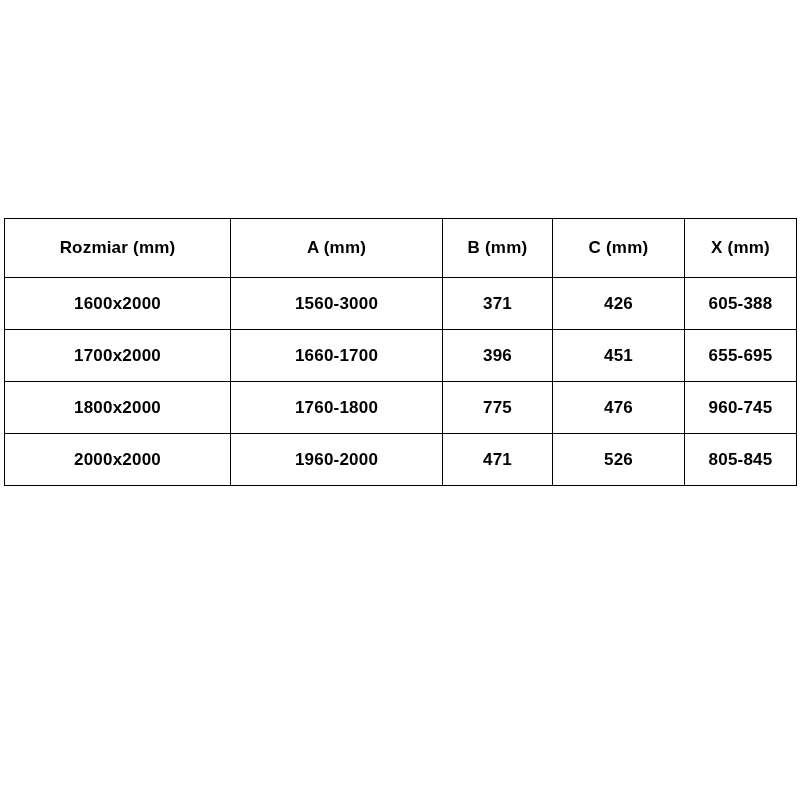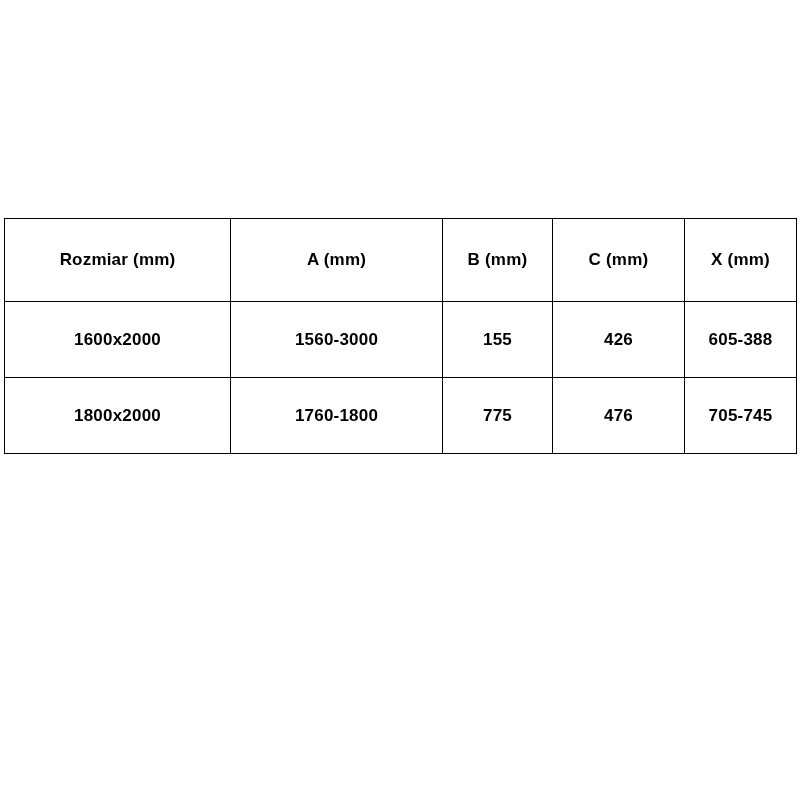--- a/index.html
+++ b/index.html
@@ -33,21 +33,21 @@
     width: 792px;
     table-layout: fixed;
   }
   table.spec td, table.spec th {
     border: 1px solid #000000;
     text-align: center;
     vertical-align: middle;
     font-weight: bold;
     font-size: 17px;
     height: 51px;
-    padding: 12px;
+    padding: 0;
     letter-spacing: 0.2px;
   }
   table.spec thead th {
     font-size: 17px;
     height: 58px;
   }
   col.c0 { width: 226px; }
   col.c1 { width: 212px; }
   col.c2 { width: 110px; }
   col.c3 { width: 132px; }
@@ -72,27 +72,41 @@
           <th>A (mm)</th>
           <th>B (mm)</th>
           <th>C (mm)</th>
           <th>X (mm)</th>
         </tr>
       </thead>
       <tbody>
         <tr>
           <td>1600x2000</td>
           <td>1560-3000</td>
-          <td>155</td>
+          <td>371</td>
           <td>426</td>
           <td>605-388</td>
+        </tr>
+        <tr>
+          <td>1700x2000</td>
+          <td>1660-1700</td>
+          <td>396</td>
+          <td>451</td>
+          <td>655-695</td>
         </tr>
         <tr>
           <td>1800x2000</td>
           <td>1760-1800</td>
           <td>775</td>
           <td>476</td>
-          <td>705-745</td>
+          <td>960-745</td>
+        </tr>
+        <tr>
+          <td>2000x2000</td>
+          <td>1960-2000</td>
+          <td>471</td>
+          <td>526</td>
+          <td>805-845</td>
         </tr>
       </tbody>
     </table>
   </div>
 </div>
 
 </body></html>

